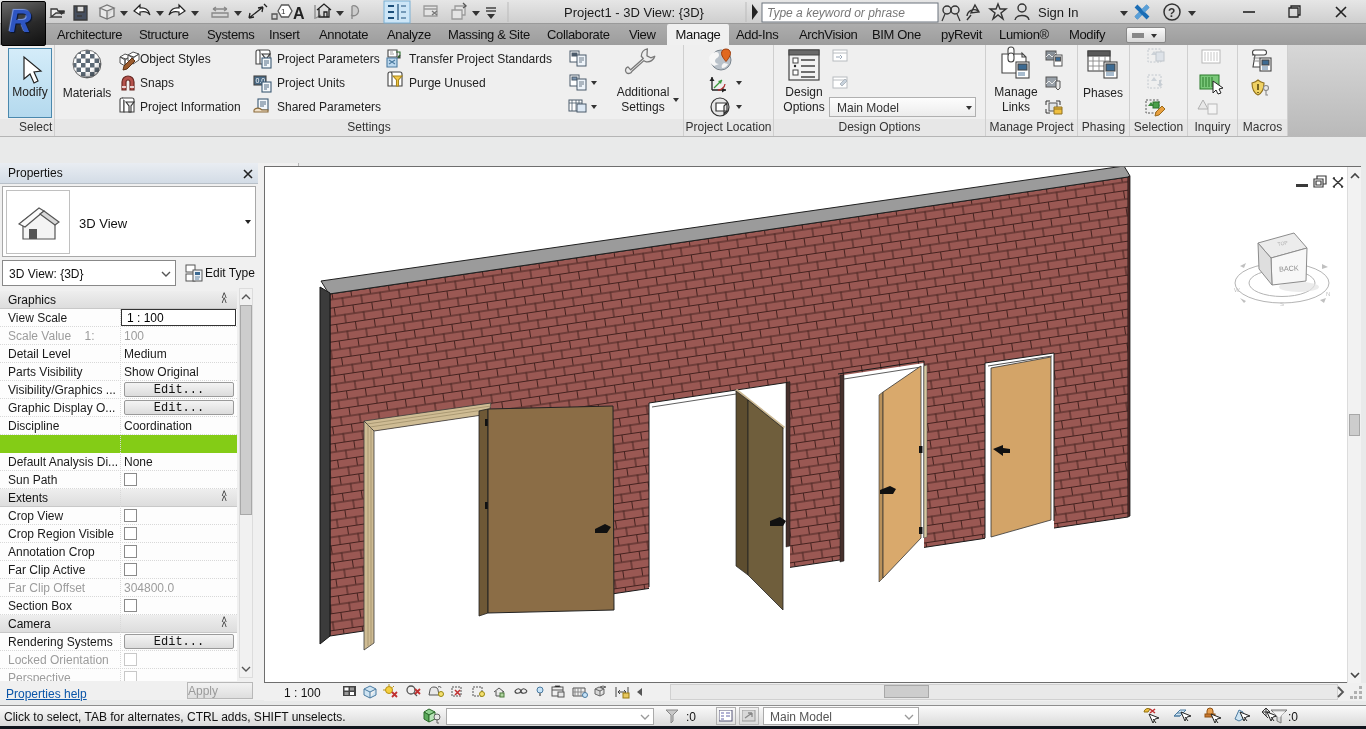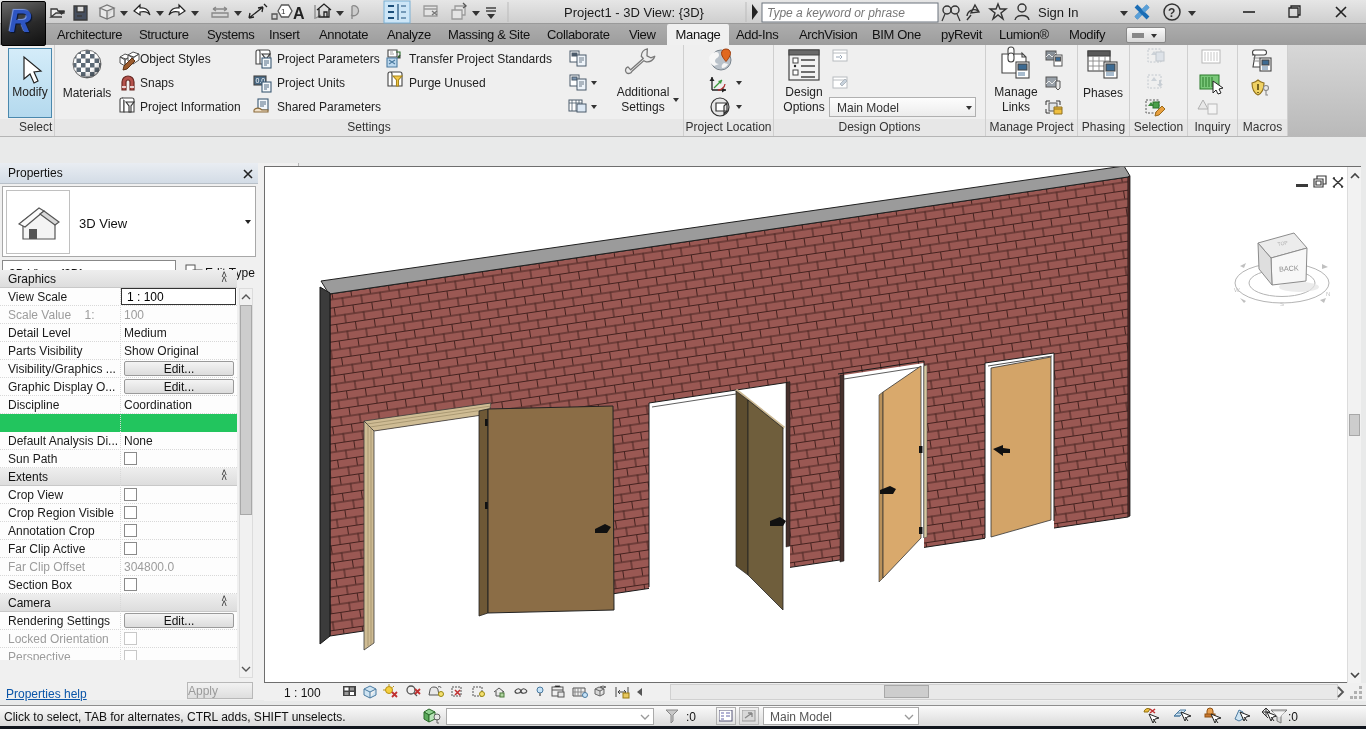--- a/index.html
+++ b/index.html
@@ -41,21 +41,21 @@
   #props-title { position:absolute; left:0; top:0; width:258px; height:21px;
     background:linear-gradient(#e9edf2,#d3dce6); border-bottom:1px solid #b8c0c8; }
   .prow { position:absolute; left:0; width:237px; height:18px; border-bottom:1px dotted #d8d8d8; background:#fdfdfd;}
   .prow .lab { position:absolute; left:8px; top:2px; color:#1a1a1a; }
   .prow .val { position:absolute; left:124px; top:2px; color:#1a1a1a; }
   .phead { position:absolute; left:0; width:237px; height:18px; background:linear-gradient(#eee,#ddd);
      border-bottom:1px solid #c8c8c8; color:#111; }
   .gray { color:#9c9c9c !important; }
   .cbox { position:absolute; left:124px; top:2px; width:13px; height:13px; background:#fff; border:1px solid #8a8a8a; }
   .ebtn { position:absolute; left:124px; top:1px; width:110px; height:15px; background:linear-gradient(#f4f4f4,#dcdcdc);
-     border:1px solid #9a9a9a; border-radius:2px; text-align:center; line-height:14px; font-size:12px; color:#111;}
+     border:1px solid #9a9a9a; border-radius:2px; text-align:center; line-height:14px; font-size:12px; color:#111;font-family:Liberation Mono, monospace;}
 
   
   #canvas { left:264px; top:166px; width:1097px; height:517px; background:#fff; border:1px solid #6e6e6e; border-right:none; }
   #vscroll { left:1347px; top:167px; width:14px; height:516px; background:#f2f2f2; border-left:1px solid #dcdcdc; }
   #vthumb { position:absolute; left:1px; top:247px; width:11px; height:22px; background:#cdcdcd; border:1px solid #a8a8a8; }
 
   
   #vcbar { left:264px; top:683px; width:1102px; height:18px; background:#f0f0f0; font-size:12px; color:#111; }
   #hthumb { position:absolute; left:620px; top:2px; width:45px; height:13px; background:#cdcdcd; border:1px solid #a8a8a8; }
 
@@ -398,21 +398,21 @@
     <div class="abs" style="left:178px;top:97px;width:79px;height:26px;">
       <svg width="18" height="18" style="position:absolute;left:7px;top:4px">
         <rect x="1" y="1" width="9" height="7" fill="#fff" stroke="#555"></rect>
         <rect x="1" y="10" width="9" height="7" fill="#fff" stroke="#555"></rect>
         <rect x="8" y="6" width="9" height="11" fill="#eef2f6" stroke="#555"></rect>
         <rect x="10" y="8" width="5" height="3" fill="#3c6a92"></rect>
         <path d="M10 13 h5 M10 15 h4" stroke="#3c6a92" stroke-width="0.8"></path>
       </svg>
       <span style="position:absolute;left:27px;top:6px;font-size:12px;color:#111">Edit Type</span>
     </div>
-    <div id="grid" class="abs" style="left:0;top:107px;width:237px;height:390px;background:#22c55e;overflow:hidden">
+    <div id="grid" class="abs" style="left:0;top:128px;width:237px;height:390px;background:#84cc16;overflow:hidden">
       <div class="abs" style="left:120px;top:18px;width:1px;height:372px;border-left:1px dotted #d8d8d8;z-index:5"></div>
         <div class="phead" style="top:0">
           <span style="position:absolute;left:8px;top:2px">Graphics</span>
           <span style="position:absolute;right:10px;top:2px;font-size:10px;color:#333;line-height:5px">˄<br>˄</span>
         </div>
       <div class="prow" style="top:18px">
           <span class="lab">View Scale</span>
           <span class="abs" style="left:121px;top:0px;width:115px;height:17px;border:1px solid #333;background:#fff">
             <span style="position:absolute;left:5px;top:1px">1 : 100</span>
           </span>
@@ -475,21 +475,21 @@
         </div>
       <div class="prow" style="top:306px">
           <span class="lab">Section Box</span>
           <span class="cbox"></span>
         </div>
       <div class="phead" style="top:324px">
           <span style="position:absolute;left:8px;top:2px">Camera</span>
           <span style="position:absolute;right:10px;top:2px;font-size:10px;color:#333;line-height:5px">˄<br>˄</span>
         </div>
       <div class="prow" style="top:342px">
-          <span class="lab">Rendering Settings</span>
+          <span class="lab">Rendering Systems</span>
           <span class="ebtn">Edit...</span>
         </div>
       <div class="prow" style="top:360px">
           <span class="lab gray">Locked Orientation</span>
           <span class="cbox" style="border-color:#c8c8c8"></span>
         </div>
       <div class="prow" style="top:378px">
           <span class="lab gray">Perspective</span>
           <span class="cbox" style="border-color:#c8c8c8"></span>
         </div>

